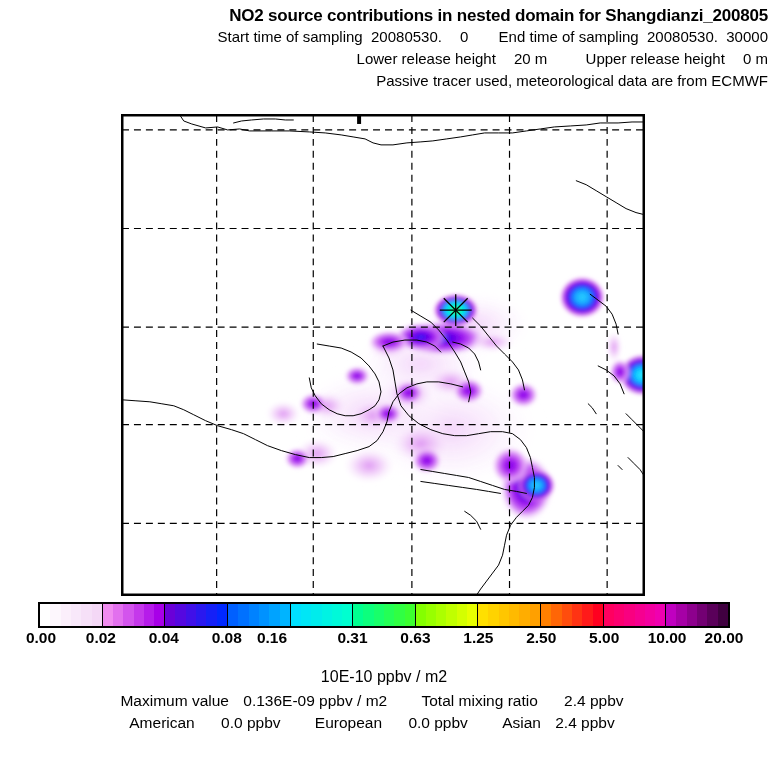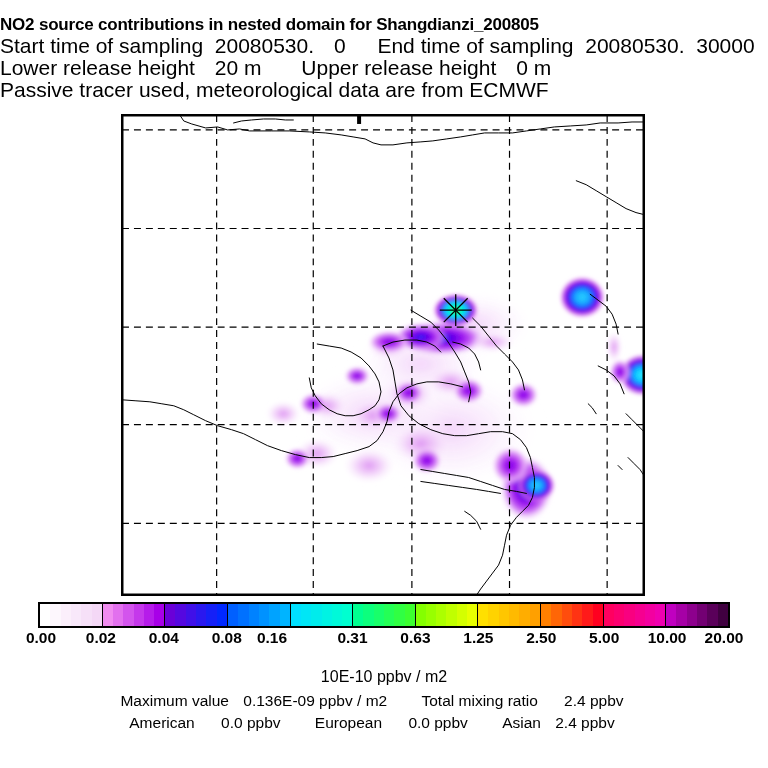--- a/index.html
+++ b/index.html
@@ -13,32 +13,32 @@
     height: 768px;
     font-family: "Liberation Sans", sans-serif;
     color: #000000;
     overflow: hidden;
     position: relative;
   }
 
   
   #header {
     width: 768px;
-    text-align: left;
-    padding-top: 14px;
+    text-align: right;
+    padding-top: 5px;
   }
   #plot-title {
     font-size: 17px;
     font-weight: bold;
     line-height: 21px;
     letter-spacing: -0.2px;
     white-space: nowrap;
   }
   .subtitle-line {
-    font-size: 21px;
+    font-size: 15px;
     line-height: 22px;
     white-space: nowrap;
   }
   .gap-sm { display: inline-block; width: 14px; }
   .gap-md { display: inline-block; width: 26px; }
   .gap-lg { display: inline-block; width: 34px; }
 
   
   #map-panel {
     position: absolute;

